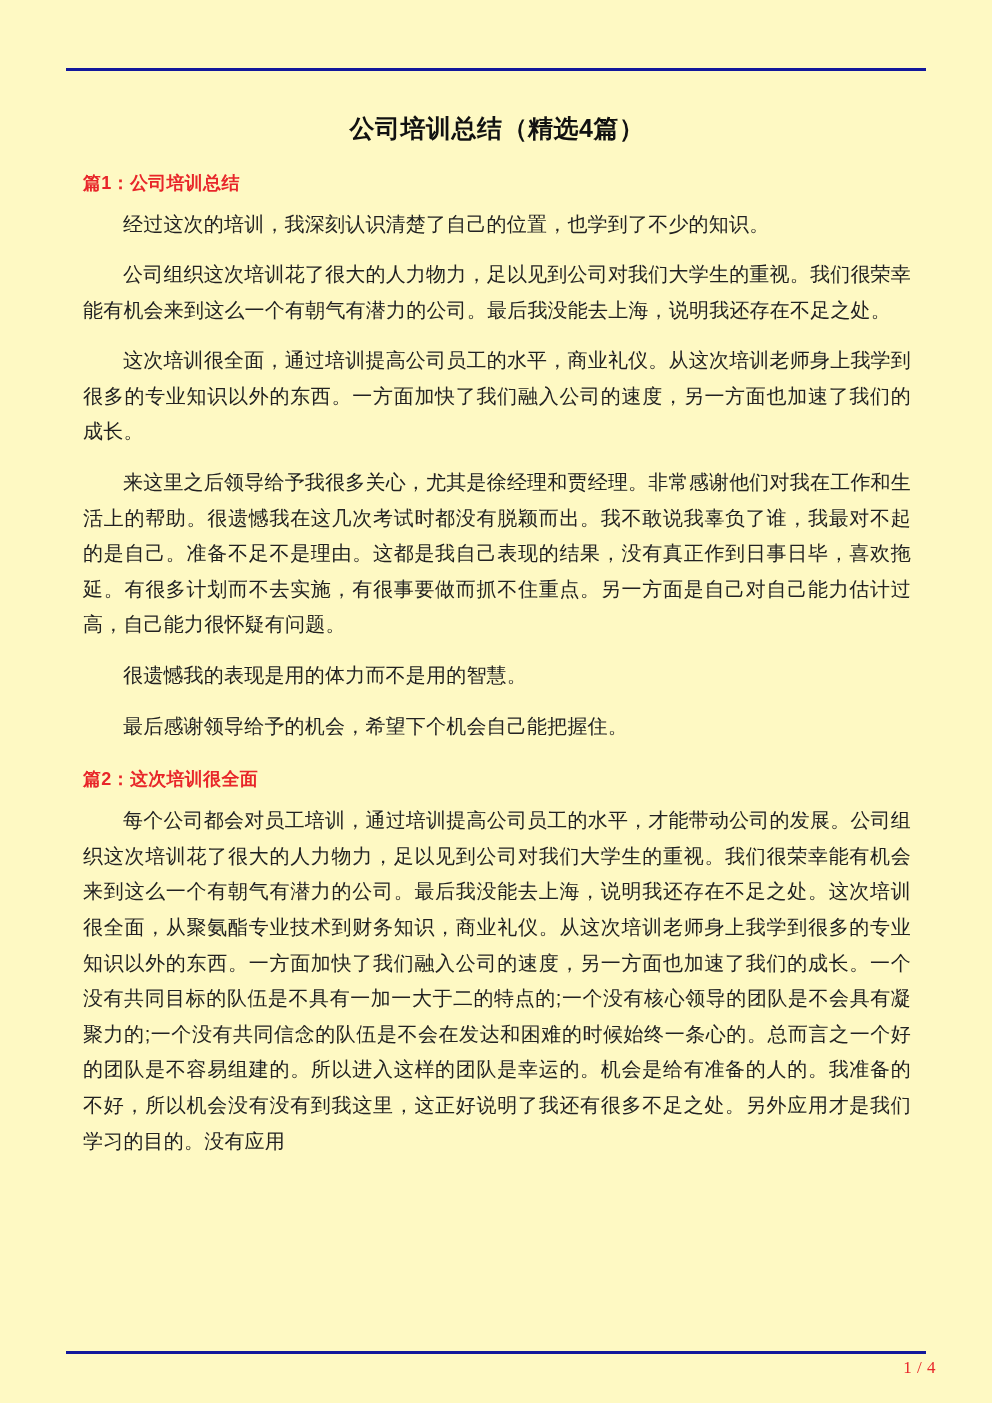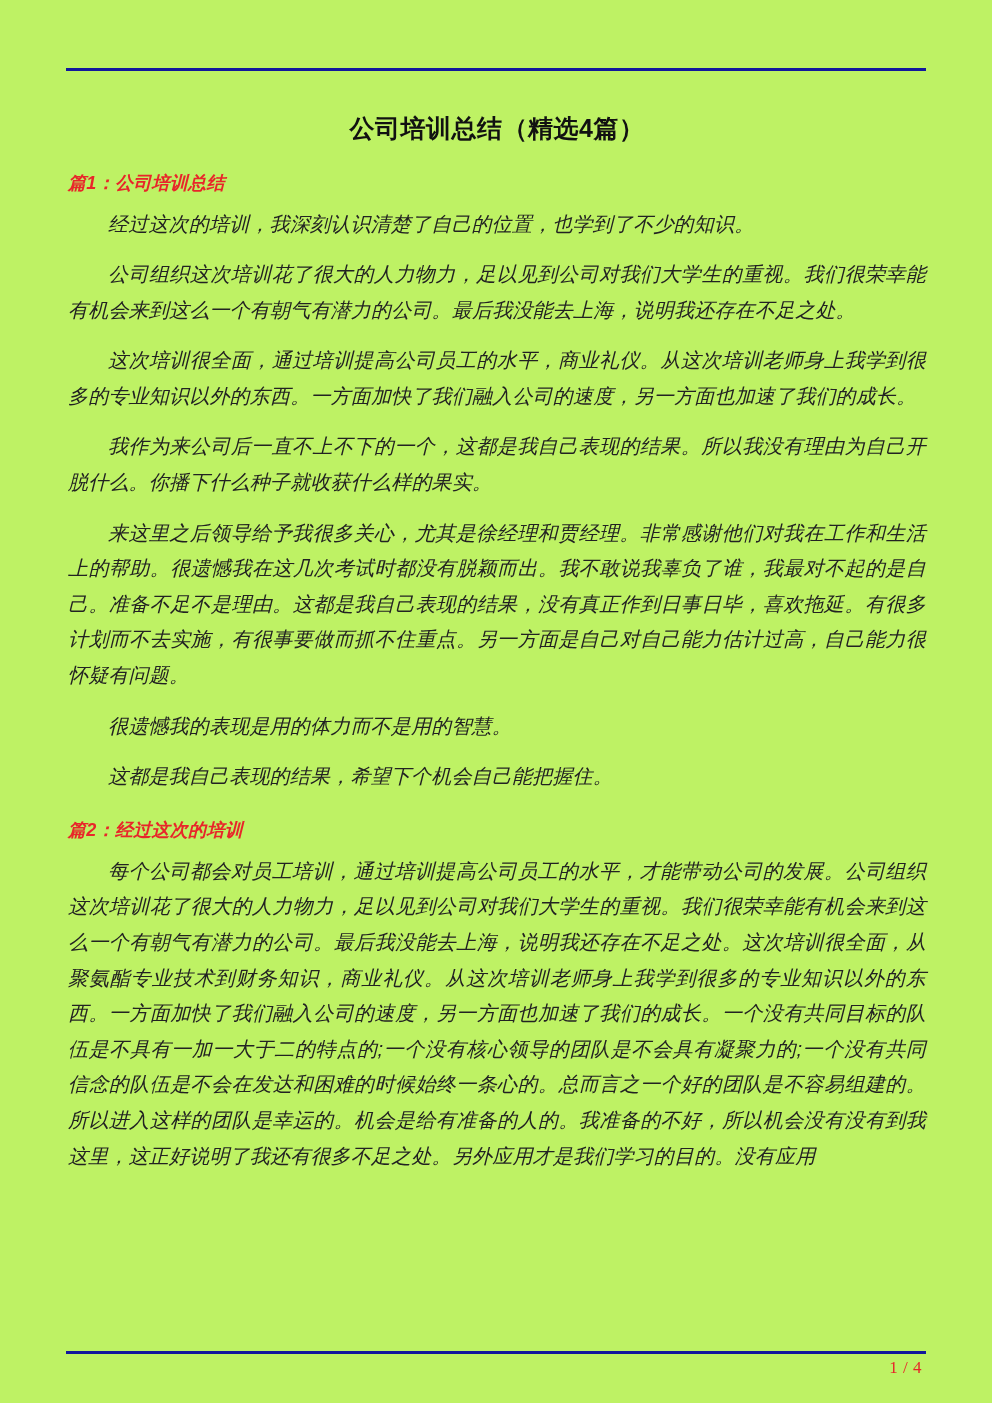--- a/index.html
+++ b/index.html
@@ -8,21 +8,21 @@
     background: #ffffff;
   }
   body {
     font-family: "Liberation Sans", "DejaVu Sans", sans-serif;
     color: #1a1a1a;
   }
   .page {
     position: relative;
     width: 992px;
     height: 1403px;
-    background: #bef264;
+    background: #fef9c3;
     box-sizing: border-box;
     overflow: hidden;
   }
 
   
   .header-rule {
     position: absolute;
     left: 66px;
     top: 68px;
     width: 860px;
@@ -34,21 +34,21 @@
   .footer-rule {
     position: absolute;
     left: 66px;
     top: 1351px;
     width: 860px;
     height: 3px;
     background: #12189c;
   }
   .page-number {
     position: absolute;
-    right: 70px;
+    right: 56px;
     top: 1358px;
     font-size: 17px;
     color: #e8262a;
     letter-spacing: 0.5px;
     font-family: "Liberation Serif", "DejaVu Serif", serif;
   }
 
   
   .content {
     position: absolute;
@@ -84,46 +84,45 @@
     text-align: justify;
     text-justify: inter-ideograph;
     text-indent: 2em;
     letter-spacing: 0.2px;
   }
 
   .para.last-clipped {
     margin-bottom: 0;
   }
 
-  .section-block { margin: 0; padding: 0; font-style: italic; }
+  .section-block { margin: 15px; padding: 0; }
 </style>
 </head>
 <body>
 
 <div class="page">
 
   <div class="header-rule"></div>
 
   <div class="content">
 
     <h1 class="doc-title">公司培训总结（精选4篇）</h1>
 
     <div class="section-block">
       <h2 class="section-heading">篇1：公司培训总结</h2>
       <p class="para">经过这次的培训，我深刻认识清楚了自己的位置，也学到了不少的知识。</p>
       <p class="para">公司组织这次培训花了很大的人力物力，足以见到公司对我们大学生的重视。我们很荣幸能有机会来到这么一个有朝气有潜力的公司。最后我没能去上海，说明我还存在不足之处。</p>
       <p class="para">这次培训很全面，通过培训提高公司员工的水平，商业礼仪。从这次培训老师身上我学到很多的专业知识以外的东西。一方面加快了我们融入公司的速度，另一方面也加速了我们的成长。</p>
-      <p class="para">我作为来公司后一直不上不下的一个，这都是我自己表现的结果。所以我没有理由为自己开脱什么。你播下什么种子就收获什么样的果实。</p>
       <p class="para">来这里之后领导给予我很多关心，尤其是徐经理和贾经理。非常感谢他们对我在工作和生活上的帮助。很遗憾我在这几次考试时都没有脱颖而出。我不敢说我辜负了谁，我最对不起的是自己。准备不足不是理由。这都是我自己表现的结果，没有真正作到日事日毕，喜欢拖延。有很多计划而不去实施，有很事要做而抓不住重点。另一方面是自己对自己能力估计过高，自己能力很怀疑有问题。</p>
       <p class="para">很遗憾我的表现是用的体力而不是用的智慧。</p>
-      <p class="para">这都是我自己表现的结果，希望下个机会自己能把握住。</p>
+      <p class="para">最后感谢领导给予的机会，希望下个机会自己能把握住。</p>
     </div>
 
     <div class="section-block">
-      <h2 class="section-heading">篇2：经过这次的培训</h2>
+      <h2 class="section-heading">篇2：这次培训很全面</h2>
       <p class="para last-clipped">每个公司都会对员工培训，通过培训提高公司员工的水平，才能带动公司的发展。公司组织这次培训花了很大的人力物力，足以见到公司对我们大学生的重视。我们很荣幸能有机会来到这么一个有朝气有潜力的公司。最后我没能去上海，说明我还存在不足之处。这次培训很全面，从聚氨酯专业技术到财务知识，商业礼仪。从这次培训老师身上我学到很多的专业知识以外的东西。一方面加快了我们融入公司的速度，另一方面也加速了我们的成长。一个没有共同目标的队伍是不具有一加一大于二的特点的;一个没有核心领导的团队是不会具有凝聚力的;一个没有共同信念的队伍是不会在发达和困难的时候始终一条心的。总而言之一个好的团队是不容易组建的。所以进入这样的团队是幸运的。机会是给有准备的人的。我准备的不好，所以机会没有没有到我这里，这正好说明了我还有很多不足之处。另外应用才是我们学习的目的。没有应用</p>
     </div>
 
   </div>
 
   <div class="footer-rule"></div>
   <div class="page-number">1 / 4</div>
 
 </div>
 

